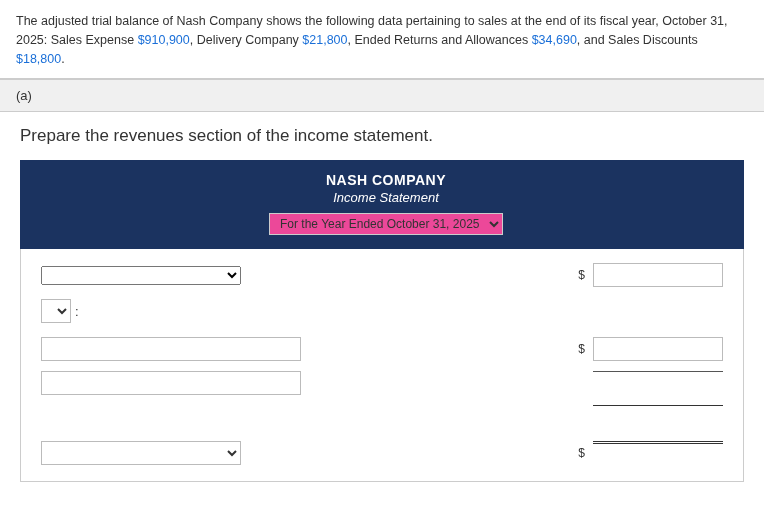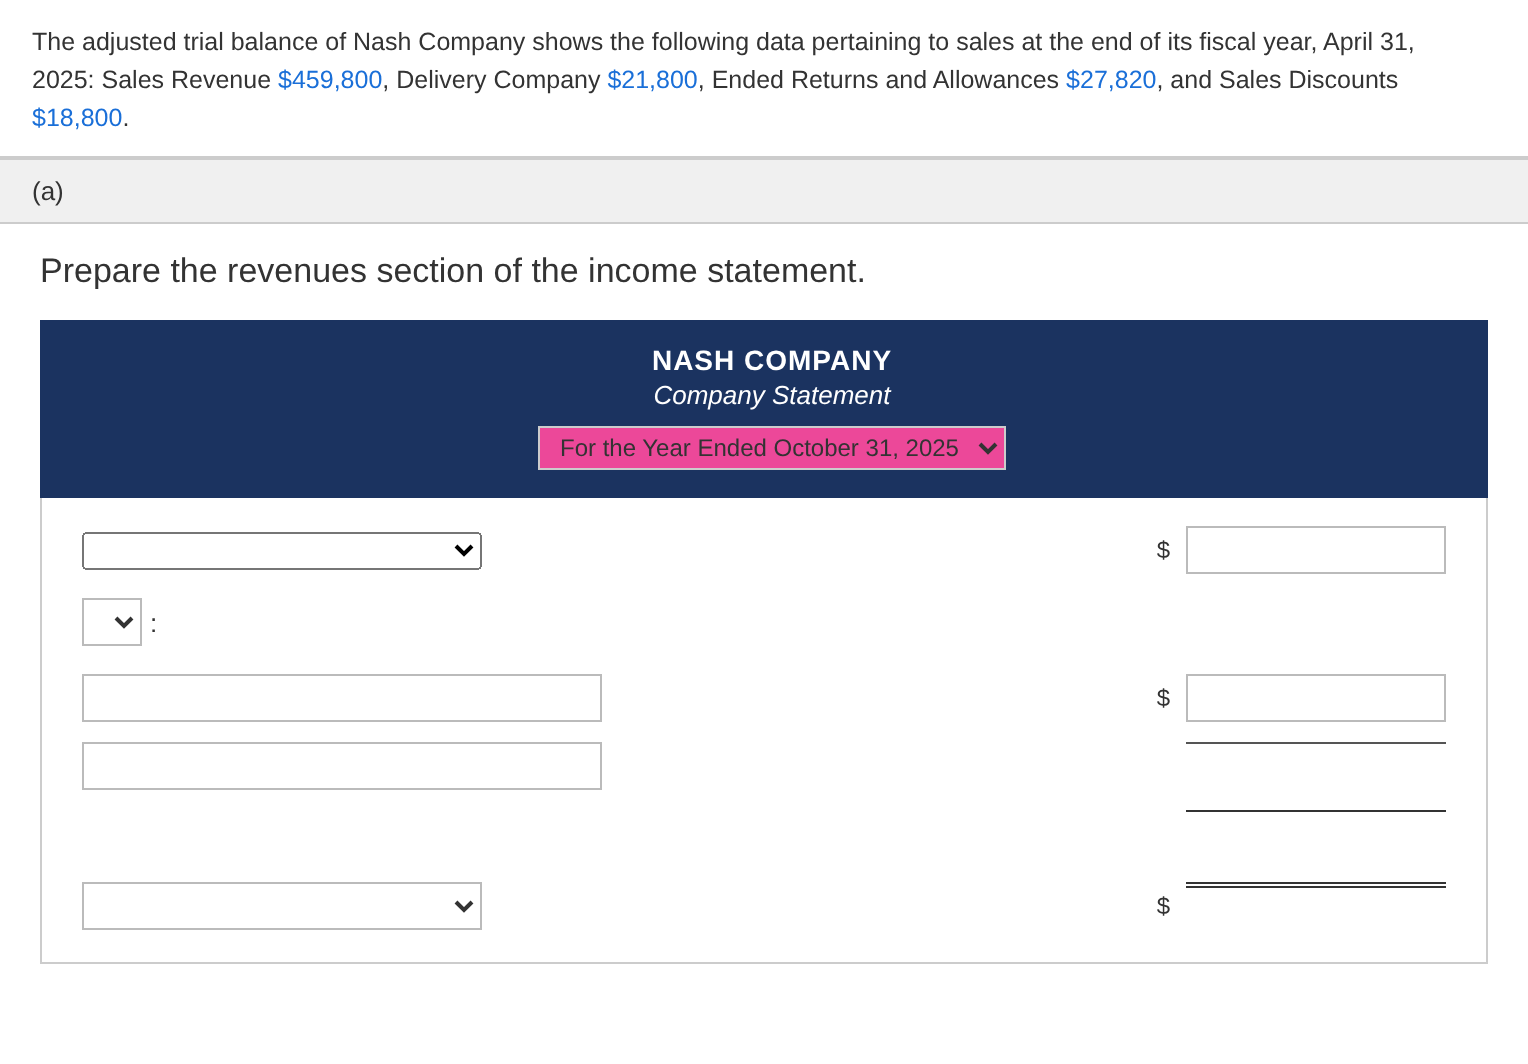--- a/index.html
+++ b/index.html
@@ -204,36 +204,36 @@
     }
 
     .select-main {
       width: 200px;
     }
   </style>
 </head>
 <body>
 
 <div class="intro-text">
-  <span>The adjusted trial balance of Nash Company shows the following data pertaining to sales at the end of its fiscal year, April 31,</span><br>
-  <span>2025: Sales Revenue </span><span class="blue">$459,800</span><span>, Delivery Company </span><span class="blue">$21,800</span><span>, Ended Returns and Allowances </span><span class="blue">$27,820</span><span>, and Sales Discounts </span><span class="blue">$18,800</span><span>.</span>
+  <span>The adjusted trial balance of Nash Company shows the following data pertaining to sales at the end of its fiscal year, October 31,</span><br>
+  <span>2025: Sales Expense </span><span class="blue">$910,900</span><span>, Delivery Company </span><span class="blue">$21,800</span><span>, Ended Returns and Allowances </span><span class="blue">$34,690</span><span>, and Sales Discounts </span><span class="blue">$18,800</span><span>.</span>
 </div>
 
 <div class="section-label">
   <span>(a)</span>
 </div>
 
 <div class="section-body">
   <div class="section-instruction">
     <span>Prepare the revenues section of the income statement.</span>
   </div>
 
   <div class="statement-box">
     <div class="company-name">NASH COMPANY</div>
-    <div class="statement-title">Company Statement</div>
+    <div class="statement-title">Income Statement</div>
     <select class="">
       <option>For the Year Ended October 31, 2025</option>
     </select>
   </div>
 
   <div class="form-area">
 
     <div class="row1">
       <select class="select-main">
         <option value=""></option>

